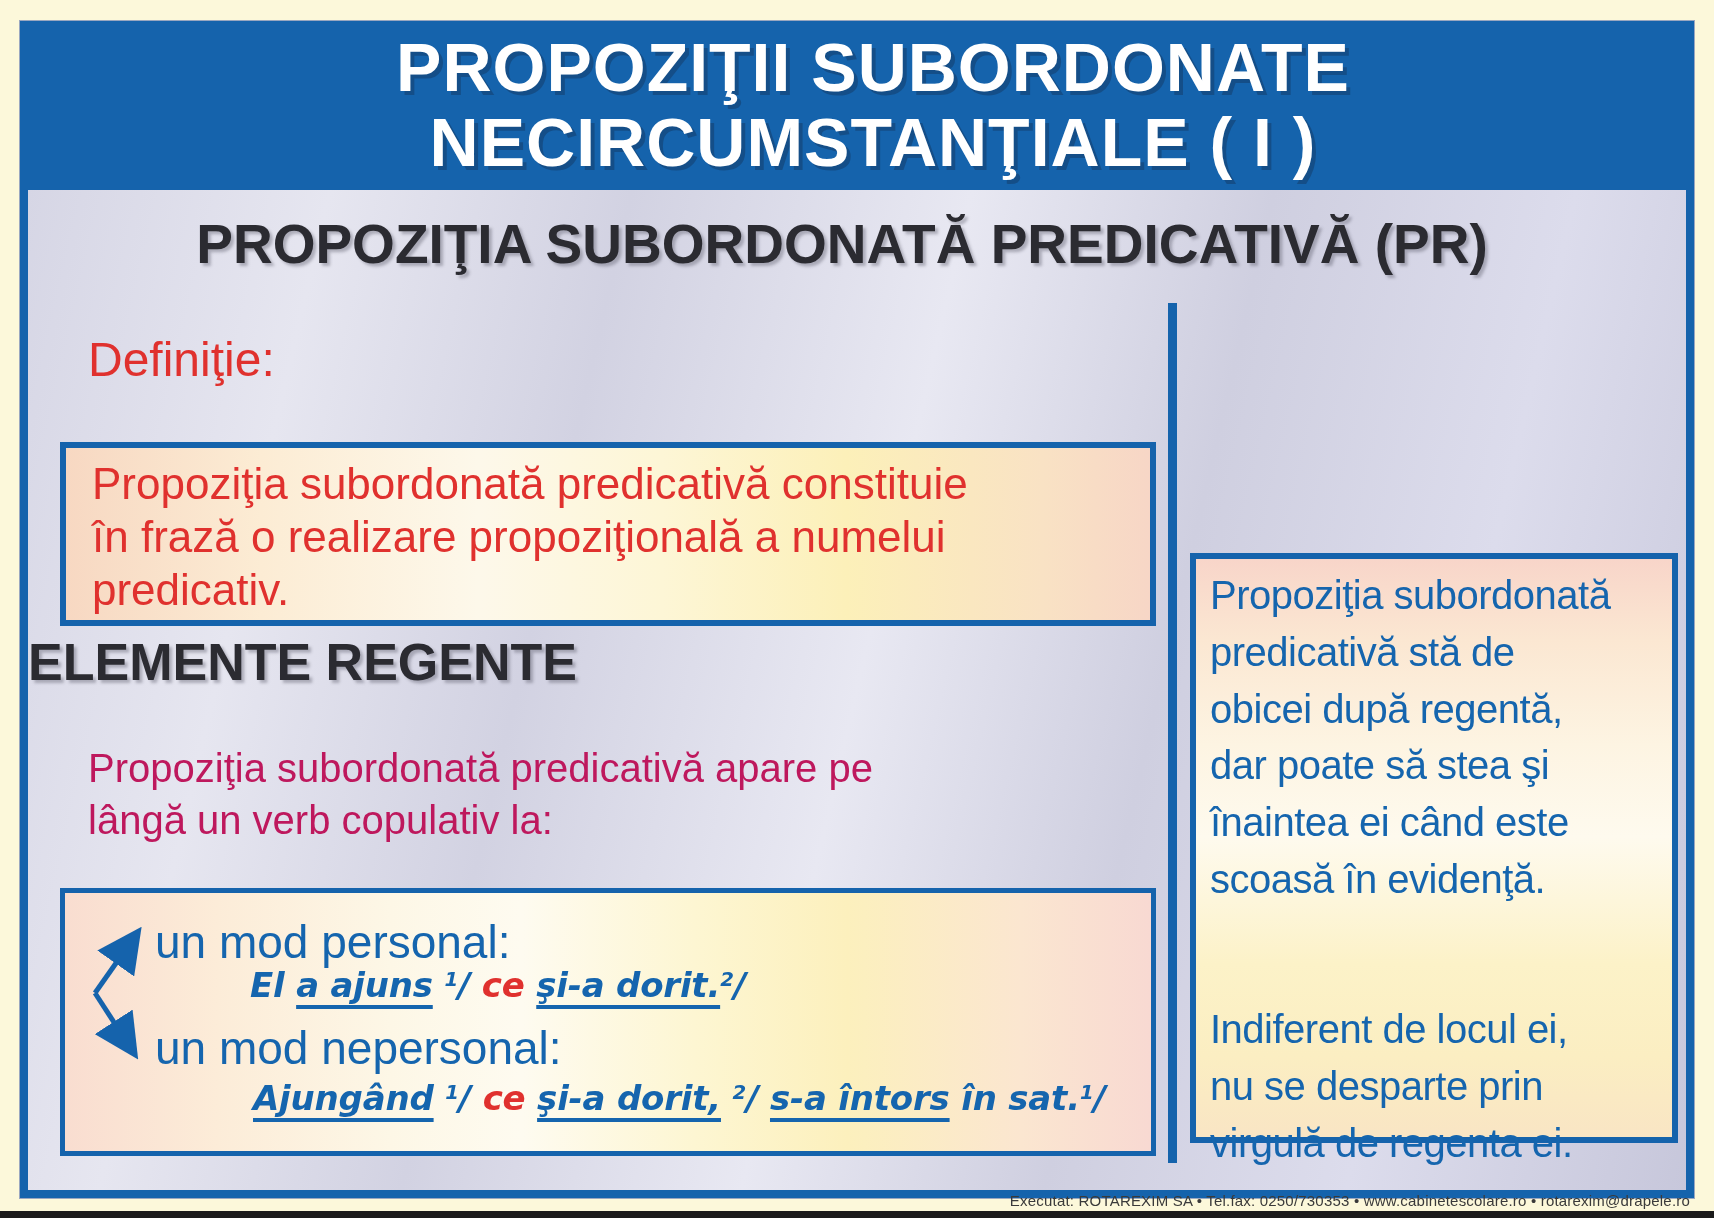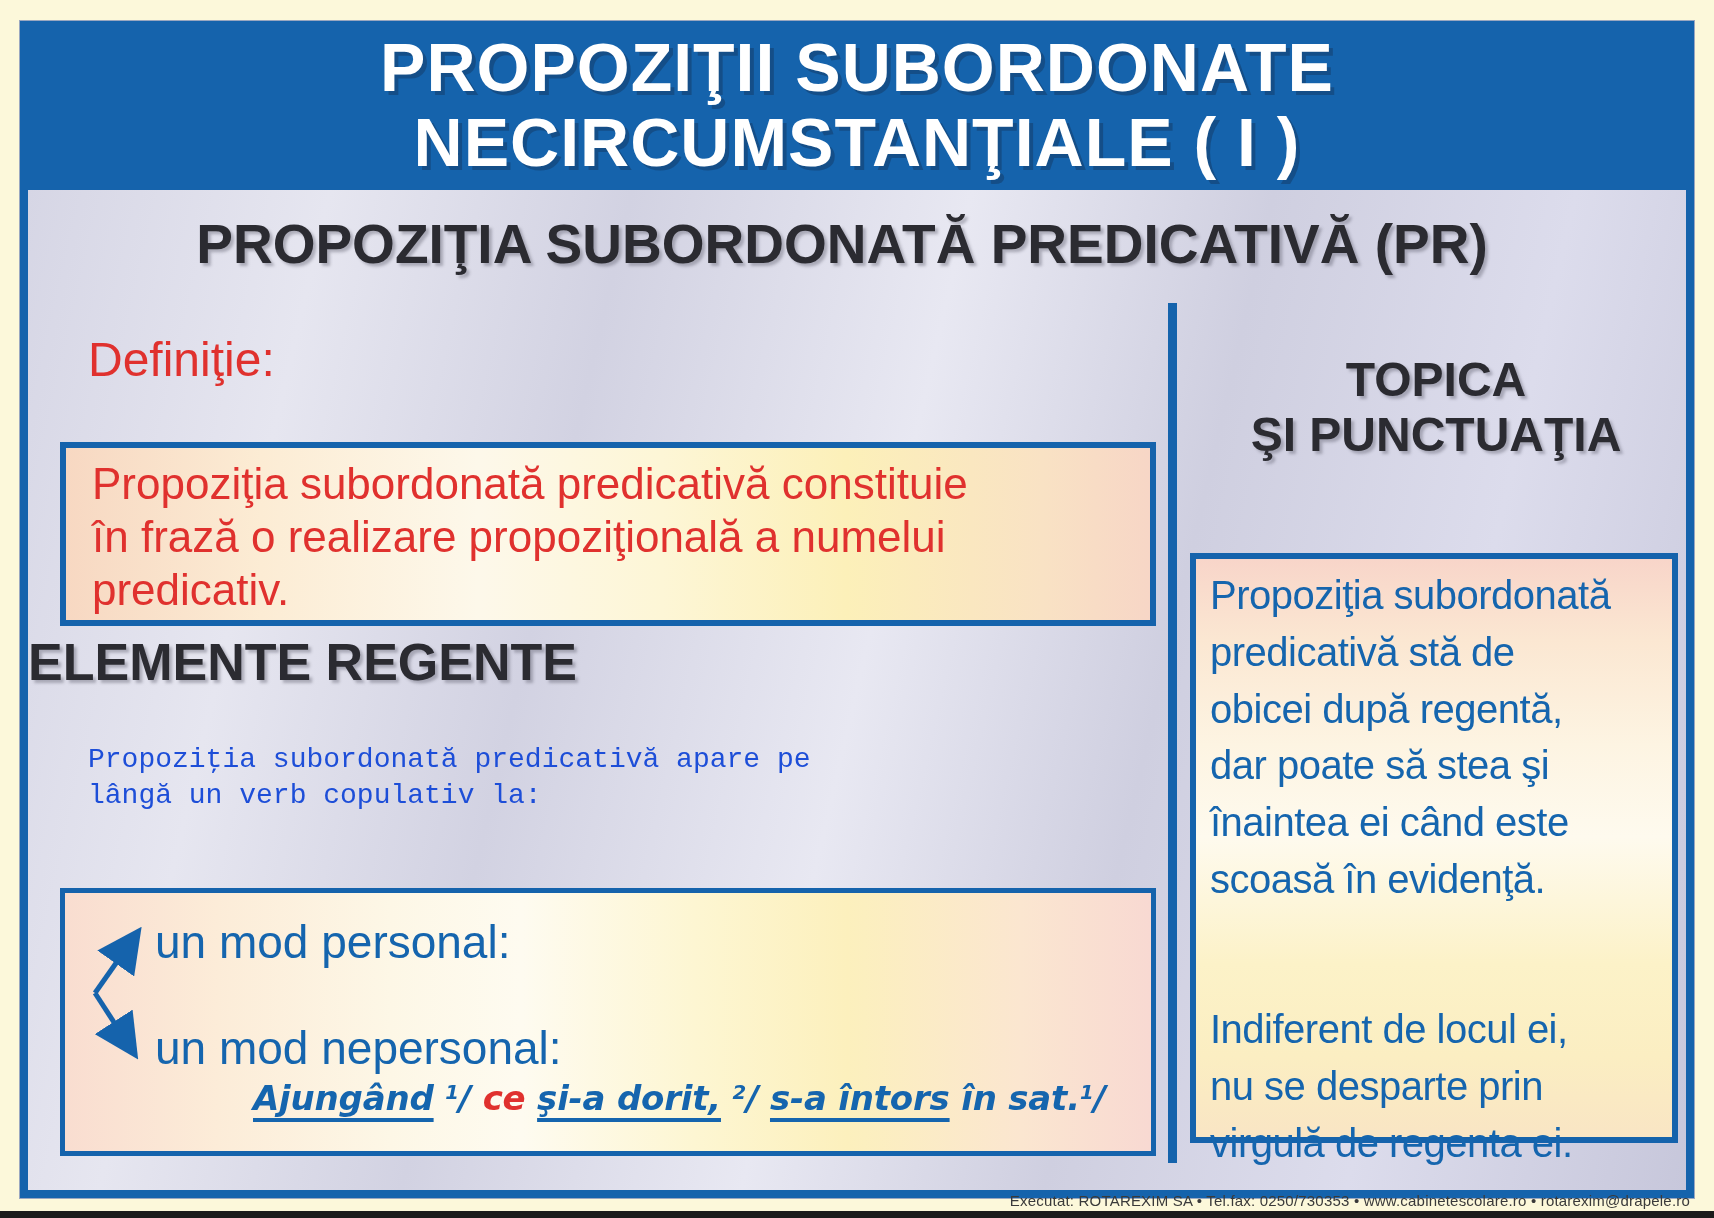--- a/index.html
+++ b/index.html
@@ -15,20 +15,21 @@
     position:absolute;left:20px;top:21px;width:1674px;height:1177px;
     background:#1563AC;
     box-shadow:0 0 0 1px #9aa7c0;
   }
   .main-title{
     position:absolute;left:20px;top:30px;width:1674px;
     text-align:center;color:#ffffff;font-weight:bold;
     font-size:68px;line-height:1.10;letter-spacing:1px;
     white-space:pre-line;
     text-shadow:4px 4px 0 rgba(20,40,70,.35);
+    padding-left:16px;
   }
   
   .content-panel{
     position:absolute;left:28px;top:190px;width:1658px;height:1000px;
     background:linear-gradient(103deg,
       #d6d6e5 0%, #e6e6f0 16%, #d2d2e2 32%, #e8e8f2 50%,
       #cfcfe0 66%, #dcdcec 82%, #c7c7db 100%);
   }
   .section-title{
     position:absolute;left:13px;top:212px;width:1658px;
@@ -55,21 +56,21 @@
     color:#E0312E;font-size:44px;line-height:1.20;white-space:pre-line;
   }
   
   .elemente-title{
     position:absolute;left:28px;top:632px;width:1140px;
     color:#2b2b31;font-weight:bold;font-size:52px;
     text-shadow:3px 3px 3px rgba(90,90,105,.4);
   }
   .left-para{
     position:absolute;left:88px;top:742px;width:1060px;
-    color:#1d4ed8;font-size:28px;line-height:1.30;white-space:pre-line;font-family:Liberation Mono, monospace;
+    color:#be185d;font-size:40px;line-height:1.30;white-space:pre-line;
   }
   
   .ex-box{
     position:absolute;left:60px;top:888px;width:1096px;height:268px;
     border:5px solid #1563AC;box-sizing:border-box;
     background:linear-gradient(90deg,
       #f9ddd0 0%, #fcecd8 14%, #fdf7e6 30%, #fefbf0 42%,
       #fdf6d2 58%, #fcf0bd 72%, #fbe6d0 88%, #f8d9d2 100%);
   }
   .ex-label{
@@ -153,28 +154,27 @@
     <svg class="branch-arrows" viewBox="0 0 60 136" xmlns="http://www.w3.org/2000/svg">
       <defs>
         <marker id="ah" markerWidth="9" markerHeight="9" refX="6" refY="4.5" orient="auto">
           <path d="M0,0 L9,4.5 L0,9 z" fill="#1563AC"></path>
         </marker>
       </defs>
       <line x1="6" y1="66" x2="44" y2="12" stroke="#1563AC" stroke-width="5" marker-end="url(#ah)"></line>
       <line x1="6" y1="66" x2="41" y2="120" stroke="#1563AC" stroke-width="5" marker-end="url(#ah)"></line>
     </svg>
     <div class="ex-label l1">un mod personal:</div>
+    <div class="ex-sentence s1"><span class="part-plain">El </span><span class="part-u">a ajuns</span><span class="part-plain"> </span><span class="part-sup">1</span><span class="part-plain">/ </span><span class="part-red">ce</span><span class="part-plain"> </span><span class="part-u">şi-a dorit.</span><span class="part-sup">2</span><span class="part-plain">/</span></div>
     <div class="ex-label l2">un mod nepersonal:</div>
     <div class="ex-sentence s2"><span class="part-u">Ajungând</span><span class="part-plain"> </span><span class="part-sup">1</span><span class="part-plain">/ </span><span class="part-red">ce</span><span class="part-plain"> </span><span class="part-u">şi-a dorit,</span><span class="part-plain"> </span><span class="part-sup">2</span><span class="part-plain">/ </span><span class="part-u">s-a întors</span><span class="part-plain"> în sat.</span><span class="part-sup">1</span><span class="part-plain">/</span></div>
   </div>
 
   <div class="divider"></div>
 
-  <div class="topica-title">TOPICA
-ŞI PUNCTUAŢIA</div>
 
   <div class="topica-box">
     <div class="topica-text p1">Propoziţia subordonată
 predicativă stă de
 obicei după regentă,
 dar poate să stea şi
 înaintea ei când este
 scoasă în evidenţă.</div>
     <div class="topica-text p2">Indiferent de locul ei,
 nu se desparte prin

